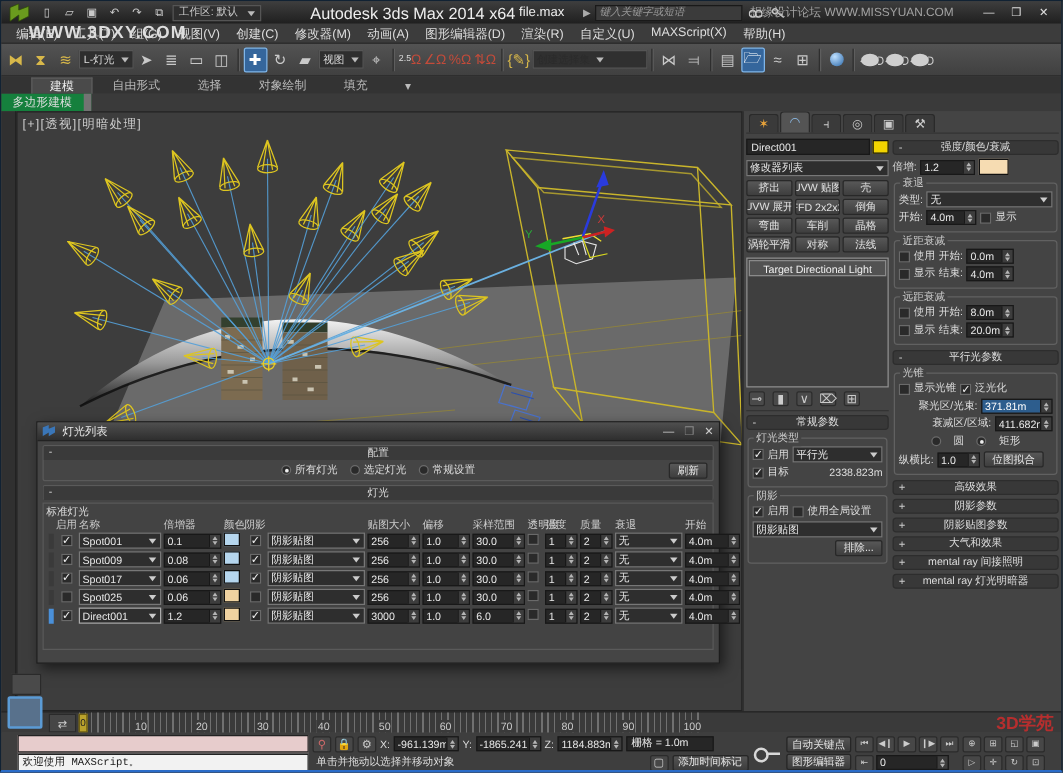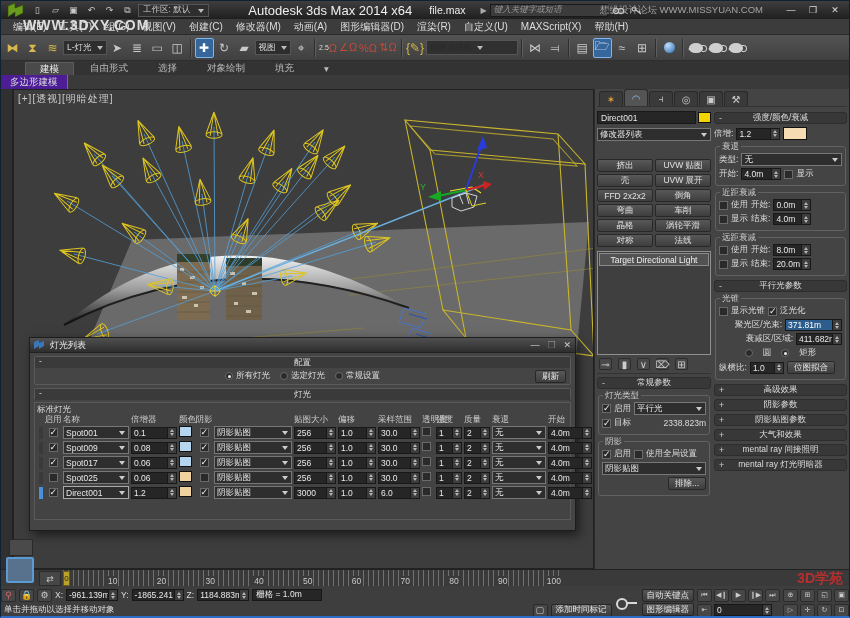--- a/index.html
+++ b/index.html
@@ -5,21 +5,21 @@
   *{box-sizing:border-box;margin:0;padding:0;font-family:"Liberation Sans",sans-serif}
   html,body{width:850px;height:618px;overflow:hidden}
   body{background:#444;color:#ddd;font-size:11px;position:relative;border:1px solid #123;border-bottom:2px solid #2a6cc8}
   i,u,b{font-style:normal;text-decoration:none;font-weight:normal}
   
   .titlebar{height:18px;background:linear-gradient(#3e3e3e,#1f1f1f);display:flex;align-items:center;gap:3px;padding:0 4px;position:relative}
   .maxlogo{width:22px;height:16px;display:flex;align-items:center;justify-content:center}
   .qbtn{width:15px;height:13px;display:inline-flex;align-items:center;justify-content:center;color:#c9c9c9;font-size:9px;border-radius:2px}
   .wsbox{background:#2e2e2e;border:1px solid #555;height:13px;font-size:8.5px;padding:0 4px;display:flex;align-items:center;gap:8px;color:#ccc}
   .ttl{font-size:13px;color:#eee;margin-left:36px;white-space:nowrap}
-  .fname{font-size:10.5px;color:#eee;margin-left:14px}
+  .fname{font-size:10.5px;color:#eee;}
   .searchwrap{display:flex;align-items:center;gap:3px;margin-left:12px}
   .searchbox{background:#3b3b3b;border:1px solid #191919;width:118px;height:13px;color:#999;font-style:italic;font-size:8.5px;display:flex;align-items:center;padding:0 3px;overflow:hidden;white-space:nowrap}
   .wm-title{position:absolute;right:86px;top:3px;color:#b7b7b7;font-size:9.5px;opacity:.85;white-space:nowrap}
   .winbtns{display:flex;margin-left:auto;gap:2px}
   .winbtns span{width:20px;height:14px;display:flex;align-items:center;justify-content:center;color:#ddd;font-size:9px}
   
   .menubar{height:16px;background:#3c3c3c;display:flex;gap:13px;padding:0 12px;align-items:center;font-size:10px;position:relative;border-bottom:1px solid #2a2a2a;white-space:nowrap}
   .menubar span{color:#ddd}
   .wm-menu{position:absolute;left:22px;top:-2px;color:rgba(196,40,40,.85);font-weight:bold;font-size:14px;letter-spacing:1px;pointer-events:none}
   
@@ -31,38 +31,38 @@
   .tdd{background:#2e2e2e;border:1px solid #555;height:15px;font-size:8.5px;display:inline-flex;align-items:center;padding:0 3px;gap:5px;color:#ddd;flex:none}
   .dar{width:0;height:0;border:3px solid transparent;border-top:4px solid #bbb;margin-top:4px}
   .teapot{width:14px;height:10px;background:#cfcfcf;border-radius:50% 50% 45% 45%;position:relative}
   .teapot::before{content:"";position:absolute;left:-4px;top:3px;border:3px solid transparent;border-right:5px solid #cfcfcf}
   .teapot::after{content:"";position:absolute;right:-4px;top:2px;width:4px;height:5px;border:1.5px solid #cfcfcf;border-left:none;border-radius:0 4px 4px 0}
   
   .ribbon{height:14px;background:#333;display:flex;gap:2px;padding-left:24px;font-size:9.5px;align-items:flex-end;white-space:nowrap}
   .rtab{padding:0 14px;color:#bbb;height:13px;display:flex;align-items:center}
   .rtab.sel{background:#4a4a4a;color:#eee;border:1px solid #5c5c5c;border-bottom:none}
   .ribbon2{height:14px;background:#3a3a3a;font-size:9.5px;display:flex;align-items:stretch}
-  .rsub{background:#4c1d95;padding:0 9px;display:flex;align-items:center;border-right:1px solid #737373;color:#ddd}
+  .rsub{background:#15803d;padding:0 9px;display:flex;align-items:center;border-right:6px solid #737373;color:#ddd}
   
   .main{display:flex;height:480px}
   .lstrip{width:12px;background:#303030;border-right:1px solid #222}
   .vp{flex:1;position:relative;background:#3d3d3d;border:1px solid #222;overflow:hidden}
   .vplabel{position:absolute;top:2px;left:4px;color:#ccc;font-size:10px;z-index:3;letter-spacing:1px}
   .vp svg{position:absolute;left:0;top:0}
   
   .rpanel{width:255px;background:#444;border-left:1px solid #2a2a2a;font-size:8.5px;padding:1px 2px;overflow:hidden}
   .ptabs{display:flex;height:17px;align-items:flex-end;gap:1px;padding-left:2px;border-bottom:1px solid #333;margin-bottom:2px}
   .ptab{width:24px;height:15px;display:flex;align-items:center;justify-content:center;background:#3a3a3a;border:1px solid #2a2a2a;border-bottom:none;border-radius:3px 3px 0 0;font-size:10px;color:#ccc}
   .ptab.sel{background:#545454;color:#8fc1ef;height:17px}
   .pcols{display:flex;gap:3px}
   .pcol-l{width:114px;flex:none}
   .pcol-r{flex:1;min-width:0}
   .field{background:#262626;border:1px solid #181818;height:13px;display:flex;align-items:center;padding:0 3px;color:#e8e8e8}
   .sw{display:inline-block;width:13px;height:11px;border:1px solid #111;flex:none}
-  .mgrid{display:grid;grid-template-columns:1fr 1fr;gap:2px;margin-top:18px}
+  .mgrid{display:grid;grid-template-columns:1fr 1fr 1fr;gap:2px;margin-top:3px}
   .mbtn{background:linear-gradient(#585858,#3e3e3e);border:1px solid #282828;border-radius:2px;height:13px;display:flex;align-items:center;justify-content:center;color:#e0e0e0;white-space:nowrap;overflow:hidden}
   .stack{background:#3f3f3f;border:1px solid #909090;height:104px;margin-top:4px;padding:1px}
   .stackrow{background:#525252;color:#f0f0f0;text-align:center;border:1px solid #8a8a8a;height:13px;line-height:12px;white-space:nowrap;overflow:hidden}
   .stktools{display:flex;gap:6px;align-items:center;padding:3px 2px;border-bottom:1px solid #333;margin-bottom:2px}
   .stki{width:13px;height:12px;display:flex;align-items:center;justify-content:center;color:#ccc;font-size:10px;background:#4a4a4a;border:1px solid #2c2c2c;border-radius:2px}
   .rhead{background:#383838;border:1px solid #2d2d2d;border-radius:3px;height:12px;display:flex;align-items:center;justify-content:center;position:relative;color:#ddd;margin:3px 0;white-space:nowrap}
   .rhead .pm{position:absolute;left:4px;font-size:9px;color:#ccc;top:0}
   .grp{border:1px solid #616161;border-radius:3px;margin:6px 1px 4px;padding:4px 3px 3px;position:relative}
   .grp>b{position:absolute;top:-6px;left:4px;background:#444;padding:0 2px;color:#ccc;white-space:nowrap}
   .row{display:flex;align-items:center;gap:3px;margin:2px 0;white-space:nowrap}
@@ -101,21 +101,21 @@
   .nameedit{border-color:#aaa}
   
   .timeline{height:17px;background:#3a3a3a;position:relative;border-top:1px solid #222}
   .mcurve{position:absolute;left:38px;top:1px;width:22px;height:15px;background:#464646;border:1px solid #2a2a2a;color:#ccc;font-size:9px;display:flex;align-items:center;justify-content:center}
   .ruler{position:absolute;left:62px;right:287px;top:0;height:17px;background:repeating-linear-gradient(90deg,#707070 0 1px,transparent 1px 5px);display:flex;justify-content:space-between;align-items:flex-end;padding:0 0 1px;color:#c9c9c9;font-size:8.5px}
   .ruler i{background:#3a3a3a;padding:0 1px}
   .tslider{position:absolute;left:62px;top:1px;width:7px;height:15px;background:#b9a12c;border:1px solid #6e5e10;color:#222;font-size:8px;text-align:center;line-height:14px}
   .cbtn1{position:absolute;left:8px;top:538px;width:24px;height:17px;background:#4a4a4a;border:1px solid #2a2a2a;z-index:6}
   .cbtn2{position:absolute;left:5px;top:556px;width:28px;height:26px;background:#58718c;border:2px solid #5b9bd5;border-radius:2px;z-index:6}
   
-  .statusbar{height:33px;background:#3e3e3e;display:flex;font-size:8.5px;position:relative;padding:1px 0;gap:3px}
+  .statusbar{height:33px;background:#3e3e3e;display:flex;font-size:8.5px;position:relative;padding:1px 13px;gap:3px}
   .scol{display:flex;flex-direction:column;gap:1px;justify-content:center}
   .listener{width:233px;flex:none}
   .pinkline{height:14px;background:#e7cccc;border:1px solid #222}
   .whiteline{height:14px;background:#f2f2f2;border:1px solid #222;color:#1a1a1a;font-family:"Liberation Mono",monospace;font-size:8.5px;display:flex;align-items:center;padding:0 3px;white-space:nowrap;overflow:hidden}
   .srow{display:flex;align-items:center;gap:3px;height:14px;white-space:nowrap}
   .sic{width:15px;height:13px;display:inline-flex;align-items:center;justify-content:center;background:#474747;border:1px solid #2b2b2b;border-radius:2px;color:#ccc;font-size:9px;flex:none}
   .coordbox{width:52px}
   .prompt{color:#ddd;display:flex;align-items:center;padding:0 3px}
   .sbtn{background:linear-gradient(#555,#3c3c3c);border:1px solid #262626;border-radius:2px;height:13px;display:inline-flex;align-items:center;padding:0 4px;color:#e4e4e4;white-space:nowrap;flex:none}
   .keyic{width:24px;height:13px;position:relative;flex:none}
@@ -931,20 +931,24 @@
       <i>70</i>
       <i>80</i>
     <i>90</i>
       <i>100</i>
   </div>
   <span class="tslider">0</span>
 </div>
 
 <div class="statusbar">
   <span class="wm-corner">3D学苑</span>
+  <div class="scol listener">
+    <div class="pinkline"></div>
+    <div class="whiteline">欢迎使用 MAXScript。</div>
+  </div>
   <div class="scol" style="flex:1;min-width:0">
     <div class="srow">
       <span class="sic" style="color:#d06a6a">⚲</span>
       <span class="sic">🔒</span>
       <span class="sic">⚙</span>
       <i>X:</i>
         <span class="sp coordbox">
           <i>-961.139m</i>
           <u class="ud"></u>
         </span>

